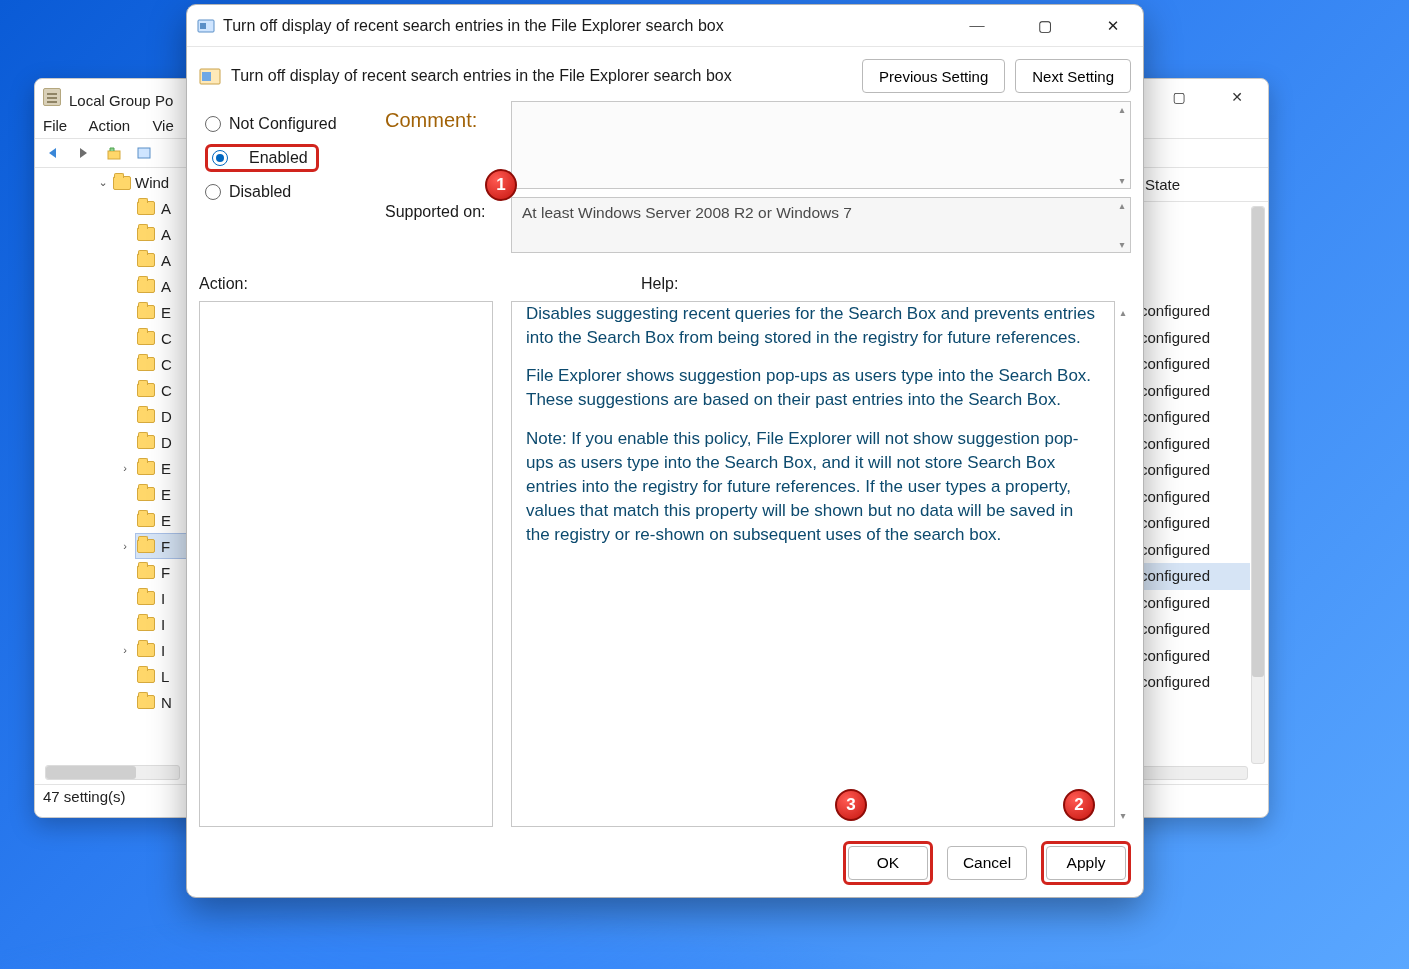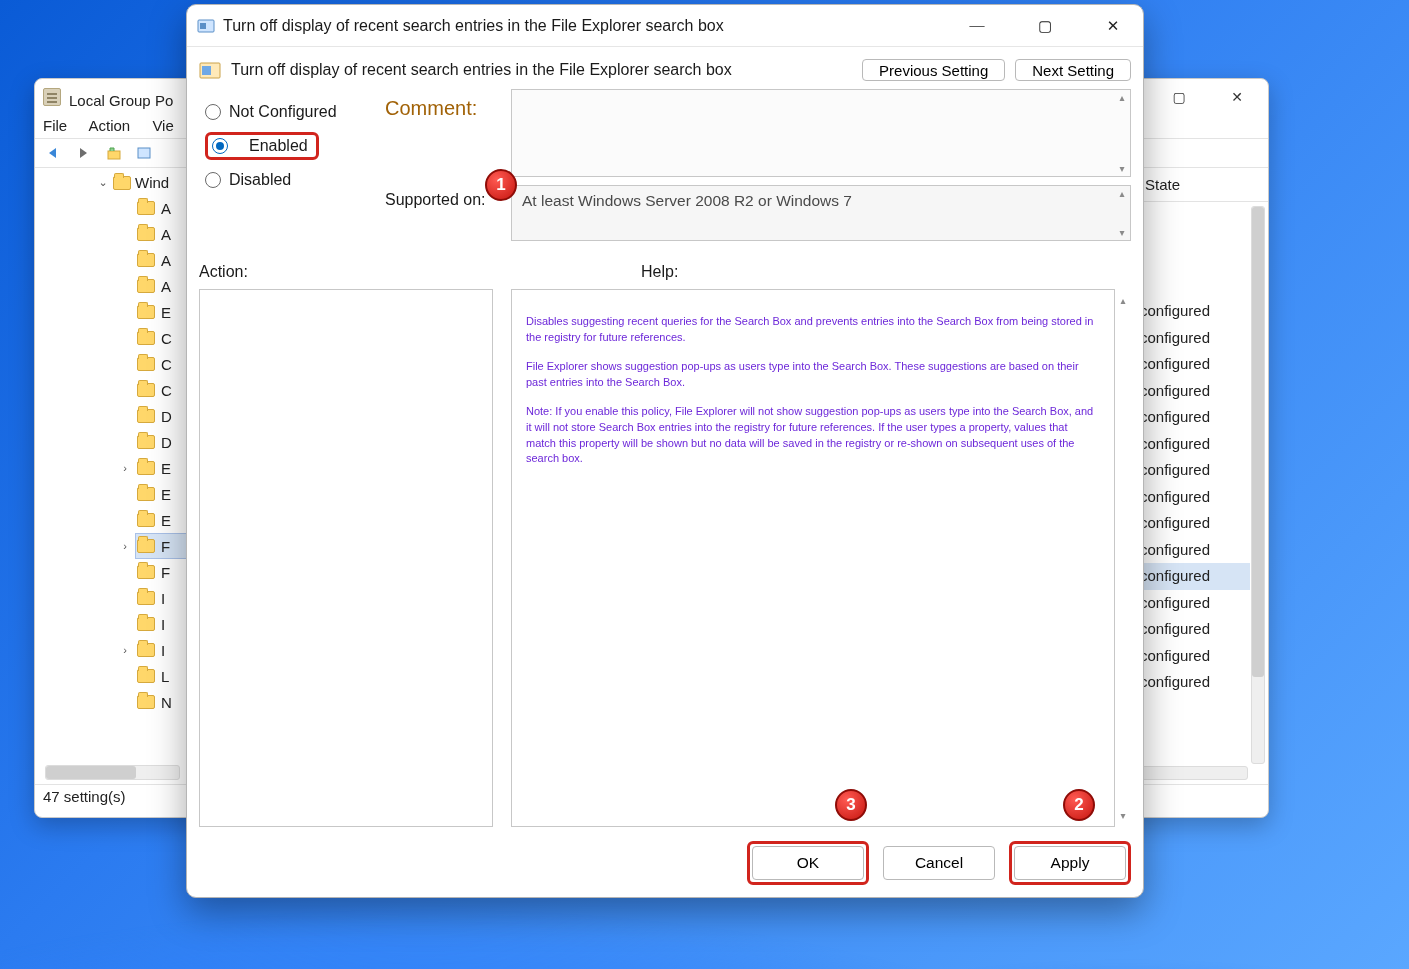--- a/index.html
+++ b/index.html
@@ -61,44 +61,44 @@
   display:flex; flex-direction:column;
 }
 .dlg-titlebar { height:42px; display:flex; align-items:center; padding:0 10px; border-bottom:1px solid #e6e6e6; }
 .dlg-icon { width:18px; height:18px; margin-right:8px; }
 .dlg-title { font-size:16px; color:#1a1a1a; }
 .dlg-win-controls { margin-left:auto; display:flex; gap:28px; }
 .dlg-win-controls span { width:40px; text-align:center; font-size:15px; color:#222; cursor:default; font-family:"Segoe UI Symbol","Segoe UI"; }
 .dlg-header-row { display:flex; align-items:center; padding:12px 12px 8px 12px; gap:10px; }
 .dlg-header-icon { width:22px; height:22px; }
 .dlg-header-title { font-size:16px; color:#1a1a1a; flex:1; }
-.nav-btn { height:22px; padding:0 16px; font-size:15px; background:#fff; border:1px solid #b9b9b9; border-radius:4px; cursor:default;text-align:right; }
+.nav-btn { height:34px; padding:0 16px; font-size:15px; background:#fff; border:1px solid #b9b9b9; border-radius:4px; cursor:default;text-align:right; }
 .dlg-body { flex:1; padding:0 12px 8px 12px; display:grid; grid-template-columns:182px 122px 1fr; grid-template-rows:auto auto auto auto 1fr auto; column-gap:4px; row-gap:8px; }
 .radio-group { grid-column:1; grid-row:1 / span 3; padding-top:6px; }
 .radio-row { display:flex; align-items:center; gap:8px; height:34px; font-size:16px; color:#1a1a1a; padding-left:6px; }
 .radio { width:16px; height:16px; border:1.5px solid #6a6a6a; border-radius:50%; position:relative; flex:none; }
 .radio.checked { border-color:#0067c0; }
 .radio.checked::after { content:""; position:absolute; left:3px; top:3px; width:8px; height:8px; border-radius:50%; background:#0067c0; }
 .hl-red { border:3px solid #d1241d; border-radius:6px; padding:2px 8px 2px 4px; display:inline-flex; align-items:center; gap:21px; }
 .badge { width:32px; height:32px; border-radius:50%; background:radial-gradient(circle at 35% 30%, #ff5a52, #c61610); border:2px solid #8e0c07; color:#fff; display:flex; align-items:center; justify-content:center; font-weight:600; font-size:17px; position:relative; }
 .badge-pos1 { position:absolute; left:298px; top:164px; }
 .label-comment { grid-column:2; grid-row:1; font-size:20px; color:#a16207; padding-top:8px; }
 .comment-box { grid-column:3; grid-row:1; height:88px; border:1px solid #c7c7c7; background:#fbfbfb; position:relative; }
 .mini-scroll { position:absolute; right:0; top:0; bottom:0; width:16px; display:flex; flex-direction:column; justify-content:space-between; align-items:center; color:#8a8a8a; font-size:10px; padding:2px 0; }
 .label-support { grid-column:2; grid-row:2; font-size:16px; color:#1a1a1a; padding-top:6px; white-space:nowrap; }
 .support-box { grid-column:3; grid-row:2; height:56px; border:1px solid #c7c7c7; background:#f6f6f6; position:relative; padding:6px 20px 6px 10px; font-size:15.5px; color:#4a4a4a; }
 .label-options { grid-column:1 / span 2; grid-row:4; font-size:16px; color:#1a1a1a; padding-top:6px; }
 .label-help { grid-column:3; grid-row:4; font-size:16px; color:#1a1a1a; padding-top:6px; padding-left:130px; }
 .options-box { grid-column:1 / span 2; grid-row:5; border:1px solid #c7c7c7; background:#fff; margin-right:14px; }
 .help-wrap { grid-column:3; grid-row:5; display:flex; }
-.help-box { flex:1; border:1px solid #c7c7c7; background:#fff; padding:24px 14px; font-size:11px; color:#6d28d9; line-height:1.42; overflow:hidden; }
+.help-box { flex:1; border:1px solid #c7c7c7; background:#fff; padding:0 14px; font-size:17px; color:#0c4a6e; line-height:1.42; overflow:hidden; }
 .help-box p { margin-bottom:14px; }
 .help-scroll { width:16px; display:flex; flex-direction:column; align-items:center; color:#8a8a8a; font-size:10px; }
 .dlg-footer { grid-column:1 / -1; grid-row:6; display:flex; justify-content:flex-end; gap:14px; padding:6px 0 4px; align-items:center; position:relative; }
-.ftr-btn { width:112px; height:34px; font-size:15.5px; background:#fff; border:1px solid #b9b9b9; border-radius:4px; cursor:default; }
+.ftr-btn { width:80px; height:34px; font-size:15.5px; background:#fff; border:1px solid #b9b9b9; border-radius:4px; cursor:default; }
 .ftr-hl { border:3px solid #d1241d; border-radius:6px; padding:2px; }
 .badge-pos2 { position:absolute; right:36px; top:-46px; }
 .badge-pos3 { position:absolute; right:264px; top:-46px; }
 </style>
 </head>
 <body>
 
 <div class="desktop-wave"></div>
 
 <div class="bg-window">

